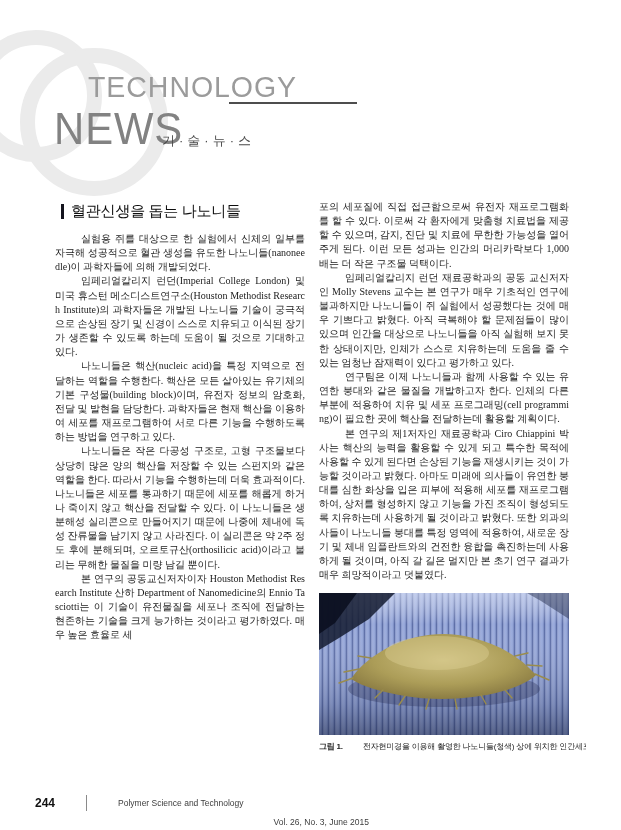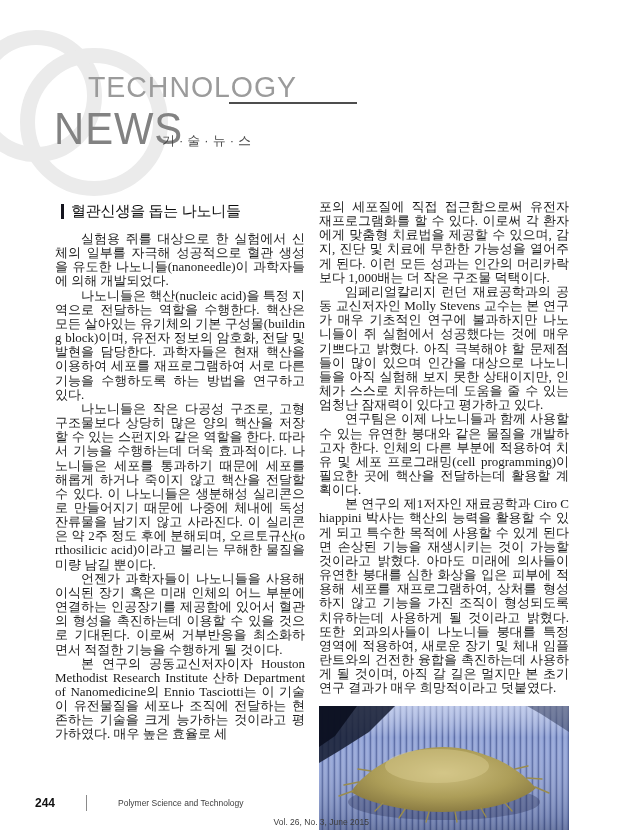--- a/index.html
+++ b/index.html
@@ -37,21 +37,21 @@
   }
   .col{width:250px;flex:0 0 250px;}
   .section-title{
     display:flex;align-items:center;gap:7px;margin:2px 0 11px 6px;
   }
   .title-bar{width:3px;height:15px;background:#14141e;}
   .section-title h1{
     margin:0;font-size:15px;font-weight:normal;color:#0d0d0d;letter-spacing:-0.2px;
   }
   .col p{
-    margin:0;font-size:13px;line-height:14.16px;text-align:justify;
+    margin:0;font-size:10px;line-height:14.16px;text-align:justify;
     word-break:break-all;text-indent:26px;color:#1b1b1b;
   }
   .col p.no-indent{text-indent:0;}
   .col p i{font-style:italic;}
   
   #figure-block{margin-top:11px;}
   #figure-block svg{display:block;}
   .caption{
     margin-top:6px;white-space:nowrap;
     font-family:"Liberation Sans","DejaVu Sans",sans-serif;
@@ -84,23 +84,23 @@
   <div class="masthead-sub">기·술·뉴·스</div>
 
   <div id="columns">
 
     <div class="col">
       <div class="section-title">
         <span class="title-bar"></span>
         <h1>혈관신생을 돕는 나노니들</h1>
       </div>
       <p>실험용 쥐를 대상으로 한 실험에서 신체의 일부를 자극해 성공적으로 혈관 생성을 유도한 나노니들(nanoneedle)이 과학자들에 의해 개발되었다.</p>
+      <p>임페리얼칼리지 런던(Imperial College London) 및 미국 휴스턴 메소디스트연구소(Houston Methodist Research Institute)의 과학자들은 개발된 나노니들 기술이 궁극적으로 손상된 장기 및 신경이 스스로 치유되고 이식된 장기가 생존할 수 있도록 하는데 도움이 될 것으로 기대하고 있다.</p>
       <p>나노니들은 핵산(nucleic acid)을 특정 지역으로 전달하는 역할을 수행한다. 핵산은 모든 살아있는 유기체의 기본 구성물(building block)이며, 유전자 정보의 암호화, 전달 및 발현을 담당한다. 과학자들은 현재 핵산을 이용하여 세포를 재프로그램하여 서로 다른 기능을 수행하도록 하는 방법을 연구하고 있다.</p>
       <p>나노니들은 작은 다공성 구조로, 고형 구조물보다 상당히 많은 양의 핵산을 저장할 수 있는 스펀지와 같은 역할을 한다. 따라서 기능을 수행하는데 더욱 효과적이다. 나노니들은 세포를 통과하기 때문에 세포를 해롭게 하거나 죽이지 않고 핵산을 전달할 수 있다. 이 나노니들은 생분해성 실리콘으로 만들어지기 때문에 나중에 체내에 독성 잔류물을 남기지 않고 사라진다. 이 실리콘은 약 2주 정도 후에 분해되며, 오르토규산(orthosilicic acid)이라고 불리는 무해한 물질을 미량 남길 뿐이다.</p>
-      <p>언젠가 과학자들이 나노니들을 사용해 이식된 장기 혹은 미래 인체의 어느 부분에 연결하는 인공장기를 제공함에 있어서 혈관의 형성을 촉진하는데 이용할 수 있을 것으로 기대된다. 이로써 거부반응을 최소화하면서 적절한 기능을 수행하게 될 것이다.</p>
       <p>본 연구의 공동교신저자이자 Houston Methodist Research Institute 산하 Department of Nanomedicine의 Ennio Tasciotti는 이 기술이 유전물질을 세포나 조직에 전달하는 현존하는 기술을 크게 능가하는 것이라고 평가하였다. 매우 높은 효율로 세</p>
     </div>
 
     <div class="col">
       <p class="no-indent">포의 세포질에 직접 접근함으로써 유전자 재프로그램화를 할 수 있다. 이로써 각 환자에게 맞춤형 치료법을 제공할 수 있으며, 감지, 진단 및 치료에 무한한 가능성을 열어주게 된다. 이런 모든 성과는 인간의 머리카락보다 1,000배는 더 작은 구조물 덕택이다.</p>
       <p>임페리얼칼리지 런던 재료공학과의 공동 교신저자인 Molly Stevens 교수는 본 연구가 매우 기초적인 연구에 불과하지만 나노니들이 쥐 실험에서 성공했다는 것에 매우 기쁘다고 밝혔다. 아직 극복해야 할 문제점들이 많이 있으며 인간을 대상으로 나노니들을 아직 실험해 보지 못한 상태이지만, 인체가 스스로 치유하는데 도움을 줄 수 있는 엄청난 잠재력이 있다고 평가하고 있다.</p>
       <p>연구팀은 이제 나노니들과 함께 사용할 수 있는 유연한 붕대와 같은 물질을 개발하고자 한다. 인체의 다른 부분에 적용하여 치유 및 세포 프로그래밍(cell programming)이 필요한 곳에 핵산을 전달하는데 활용할 계획이다.</p>
       <p>본 연구의 제1저자인 재료공학과 Ciro Chiappini 박사는 핵산의 능력을 활용할 수 있게 되고 특수한 목적에 사용할 수 있게 된다면 손상된 기능을 재생시키는 것이 가능할 것이라고 밝혔다. 아마도 미래에 의사들이 유연한 붕대를 심한 화상을 입은 피부에 적용해 세포를 재프로그램하여, 상처를 형성하지 않고 기능을 가진 조직이 형성되도록 치유하는데 사용하게 될 것이라고 밝혔다. 또한 외과의사들이 나노니들 붕대를 특정 영역에 적용하여, 새로운 장기 및 체내 임플란트와의 건전한 융합을 촉진하는데 사용하게 될 것이며, 아직 갈 길은 멀지만 본 초기 연구 결과가 매우 희망적이라고 덧붙였다.</p>
 
       <div id="figure-block">

